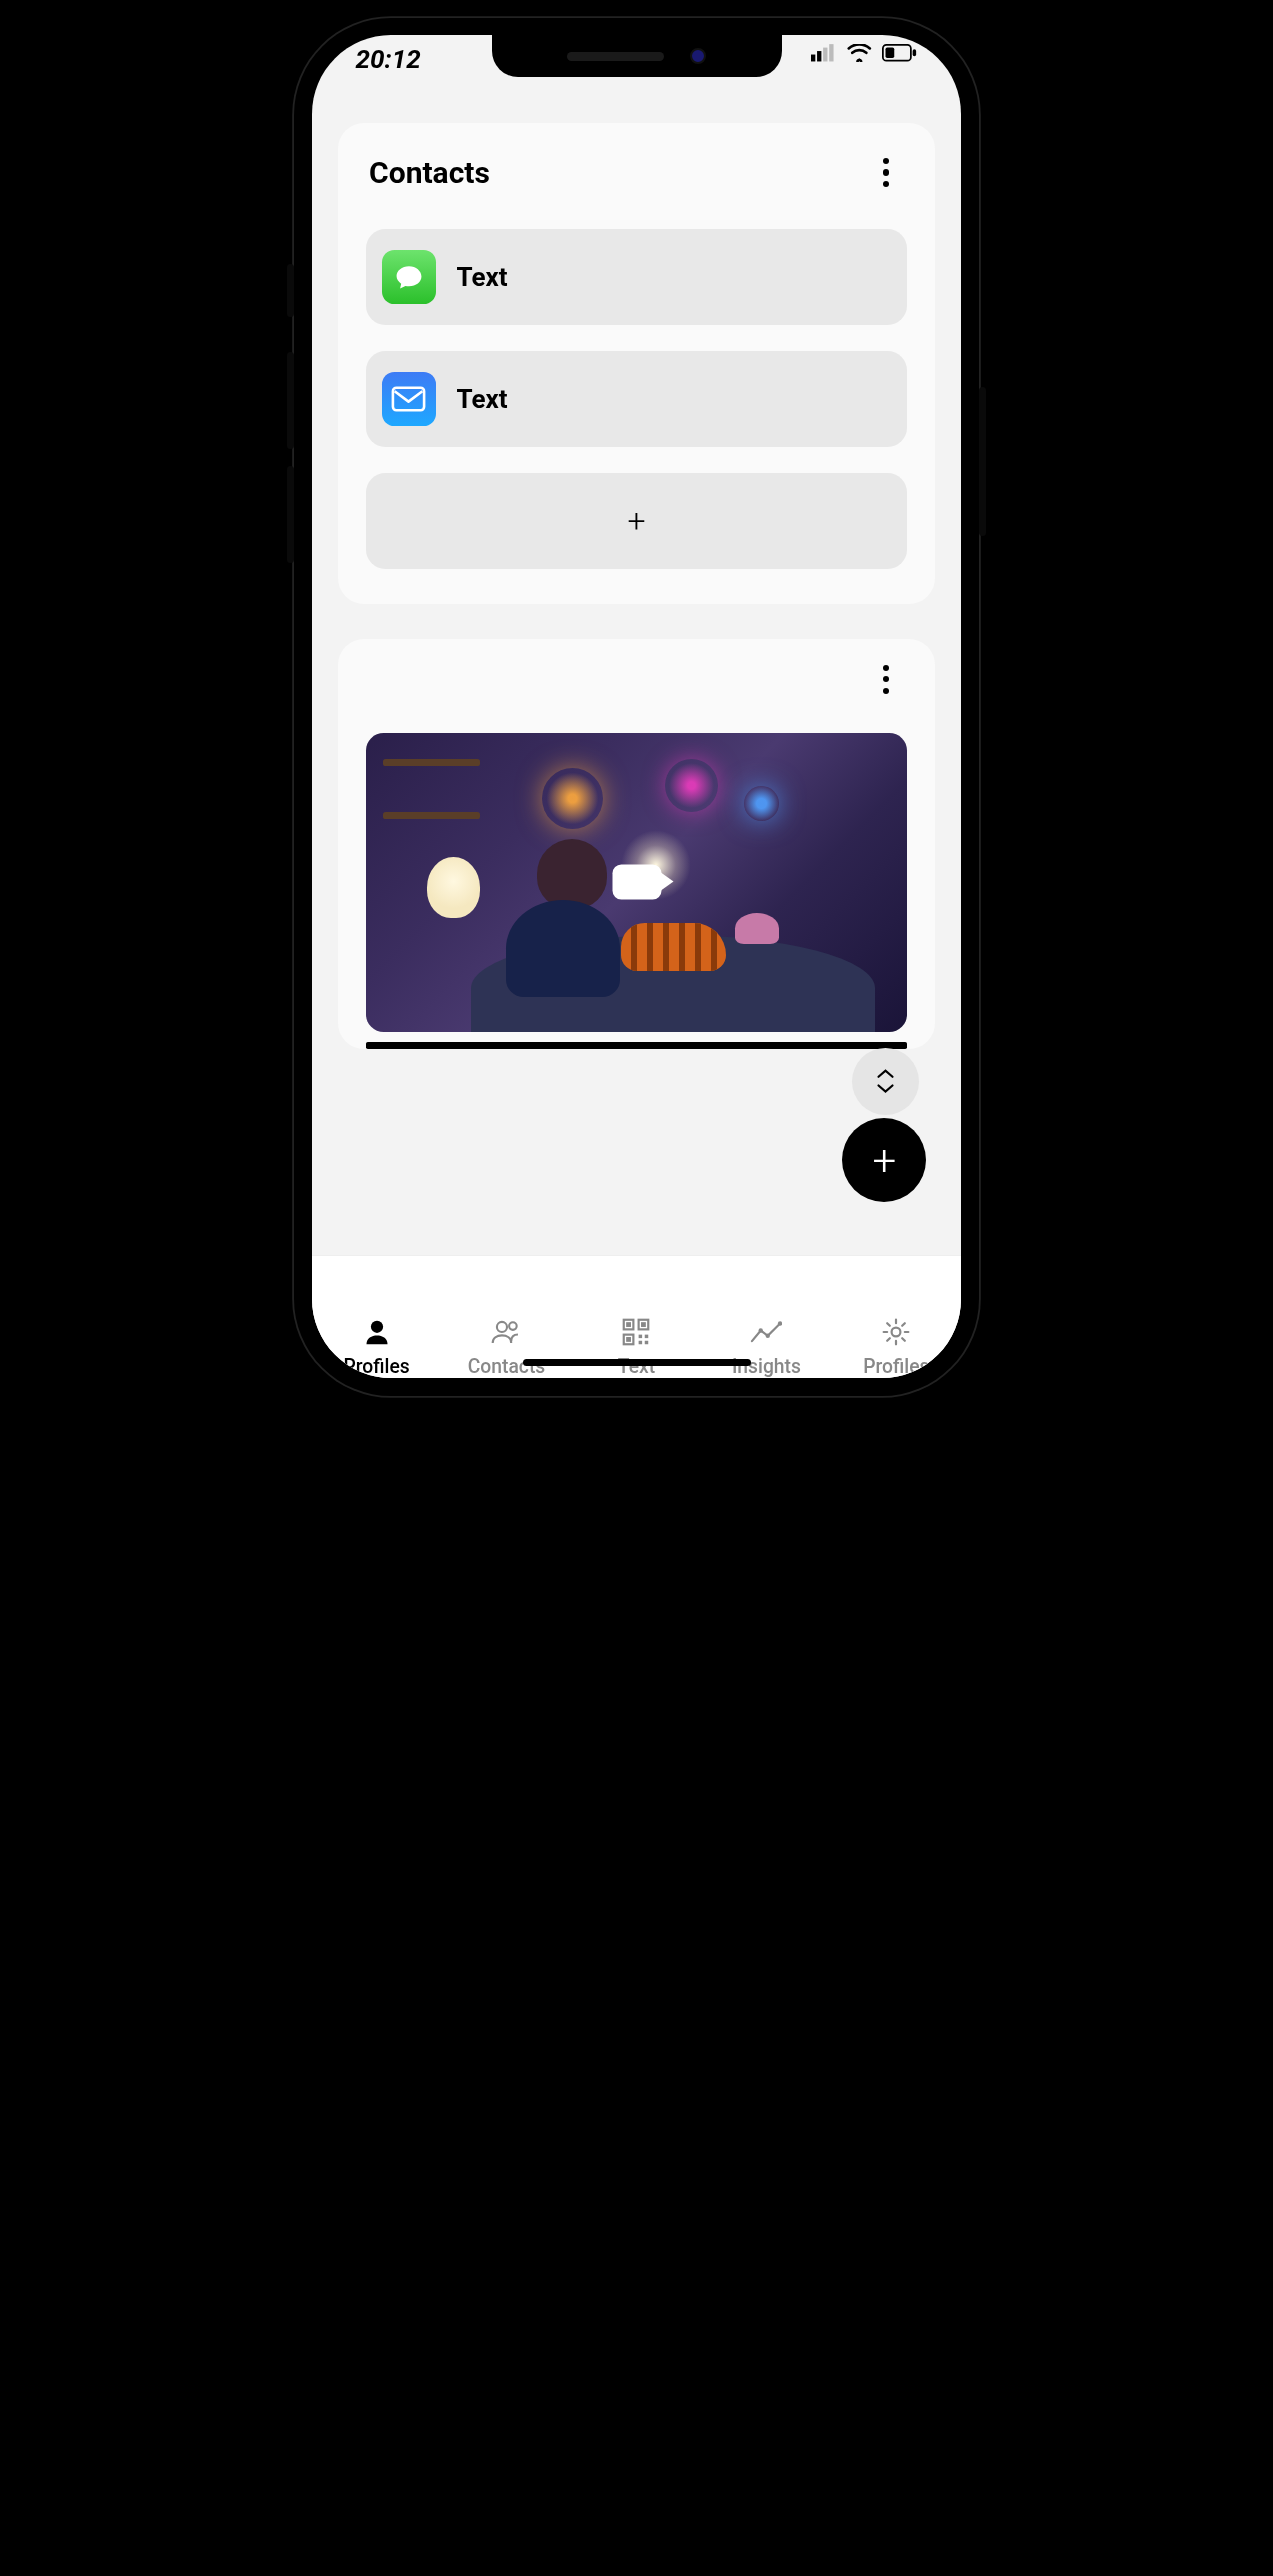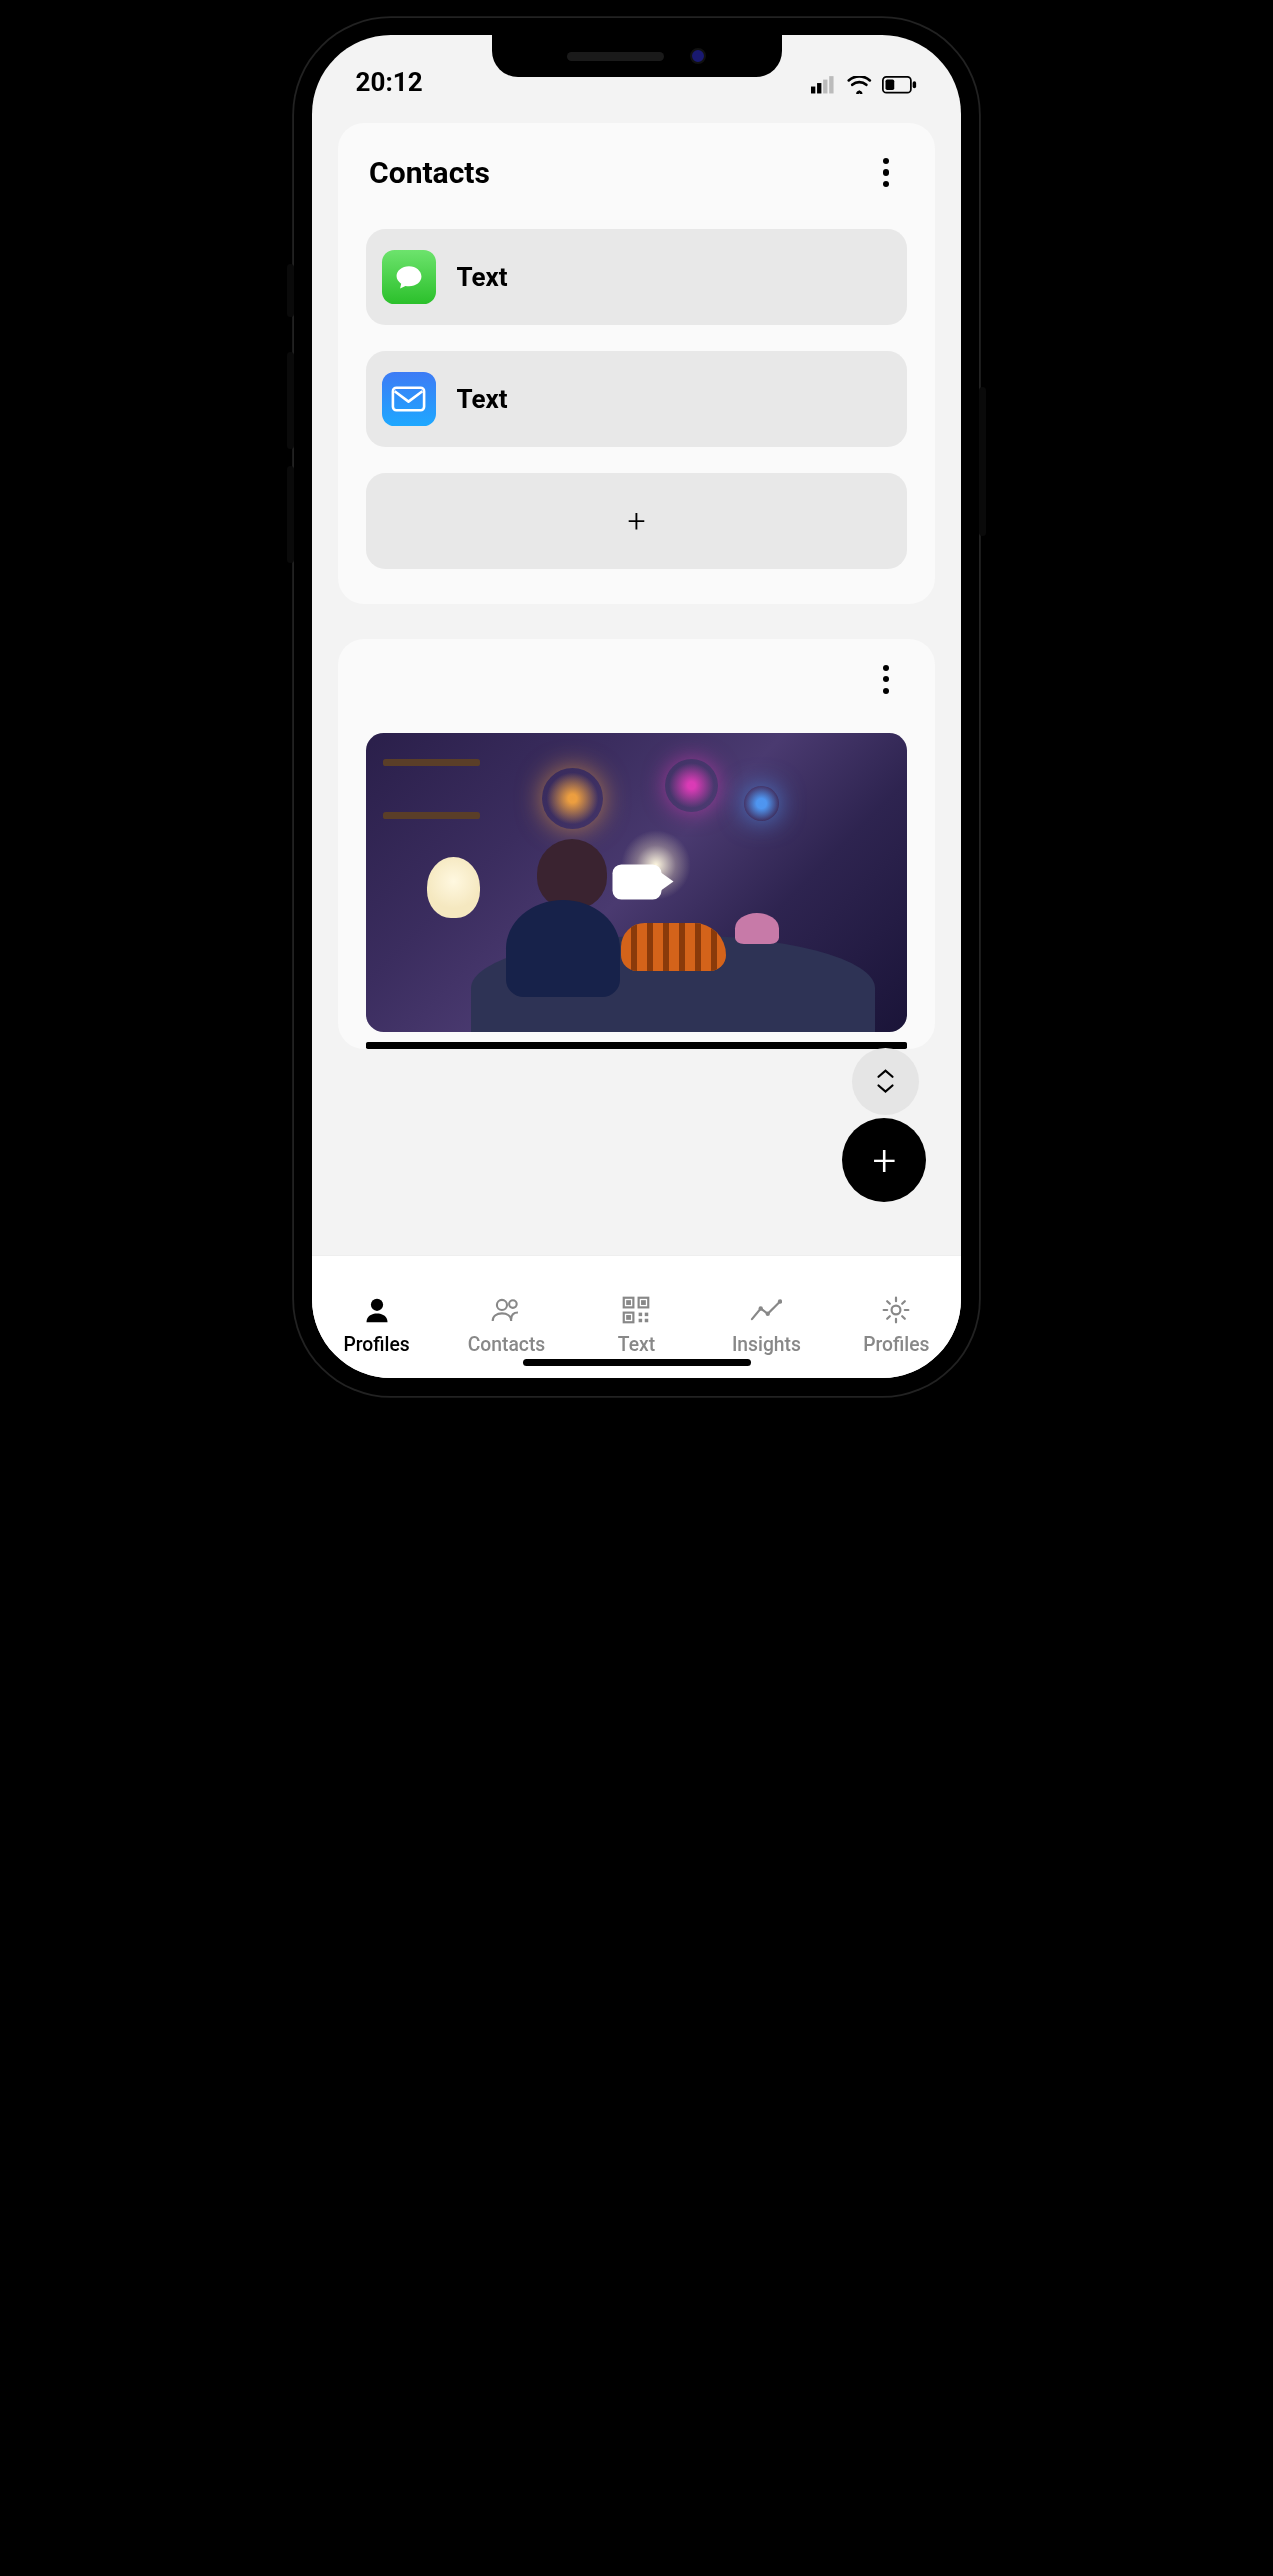--- a/index.html
+++ b/index.html
@@ -40,24 +40,25 @@
     border-bottom-right-radius: 26px;
     z-index: 50;
     display:flex; align-items:center; justify-content:center; gap:26px;
   }
   .notch .speaker { width:97px; height:8.8px; background:#1a1a1a; border-radius:5.3px; }
   .notch .cam { width:16px; height:16px; background:#191970; border-radius:50%; border:2.6px solid #111; }
   .status-bar {
     height: 53px;
     display: flex;
     justify-content: space-between;
-    align-items: flex-end;
+    align-items: flex-start;
     padding: 0 44px;
     position: relative; z-index:10;
     margin-top:8.8px;
+    font-style:italic;
   }
   .status-time { font-size: 26px; font-weight: 700; }
   .status-icons { display:flex; gap:10.5px; align-items:center; }
   .content { padding: 0 26px; height: calc(100% - 53px - 114px - 8.8px); overflow:hidden; }
   .card {
     background: #fafafa;
     border-radius: 26px;
     padding: 32px 28px 35px;
     margin-top: 26px;
   }
@@ -114,21 +115,21 @@
   }
   .fab-add {
     position:absolute; right:35px; bottom:176px;
     width:84px;height:84px;border-radius:50%;background:#000;color:#fff;
     display:flex;align-items:center;justify-content:center;font-size:42px;font-weight:300;
     z-index:30;
   }
   .tab-bar {
     position:absolute; bottom:0; left:0; right:0;
     height:123px; background:#fff;
-    display:flex; justify-content:space-around; align-items:center;
+    display:flex; justify-content:space-around; align-items:flex-end;
     padding-top:16px;
     border-top:0.9px solid #eee;
     z-index:20;
   }
   .tab { display:flex; flex-direction:column; align-items:center; gap:7px; color:#888; cursor:pointer; width:114px;}
   .tab.active { color:#000; }
   .tab-label { font-size:19.3px; font-weight:500;}
   .tab-ico { width:32px; height:32px; display:flex;align-items:center;justify-content:center;}
   .home-ind { position:absolute; bottom:12.3px; left:50%; transform:translateX(-50%); width:228px; height:7px; background:#000; border-radius:4.4px; z-index:40;}
 </style>

